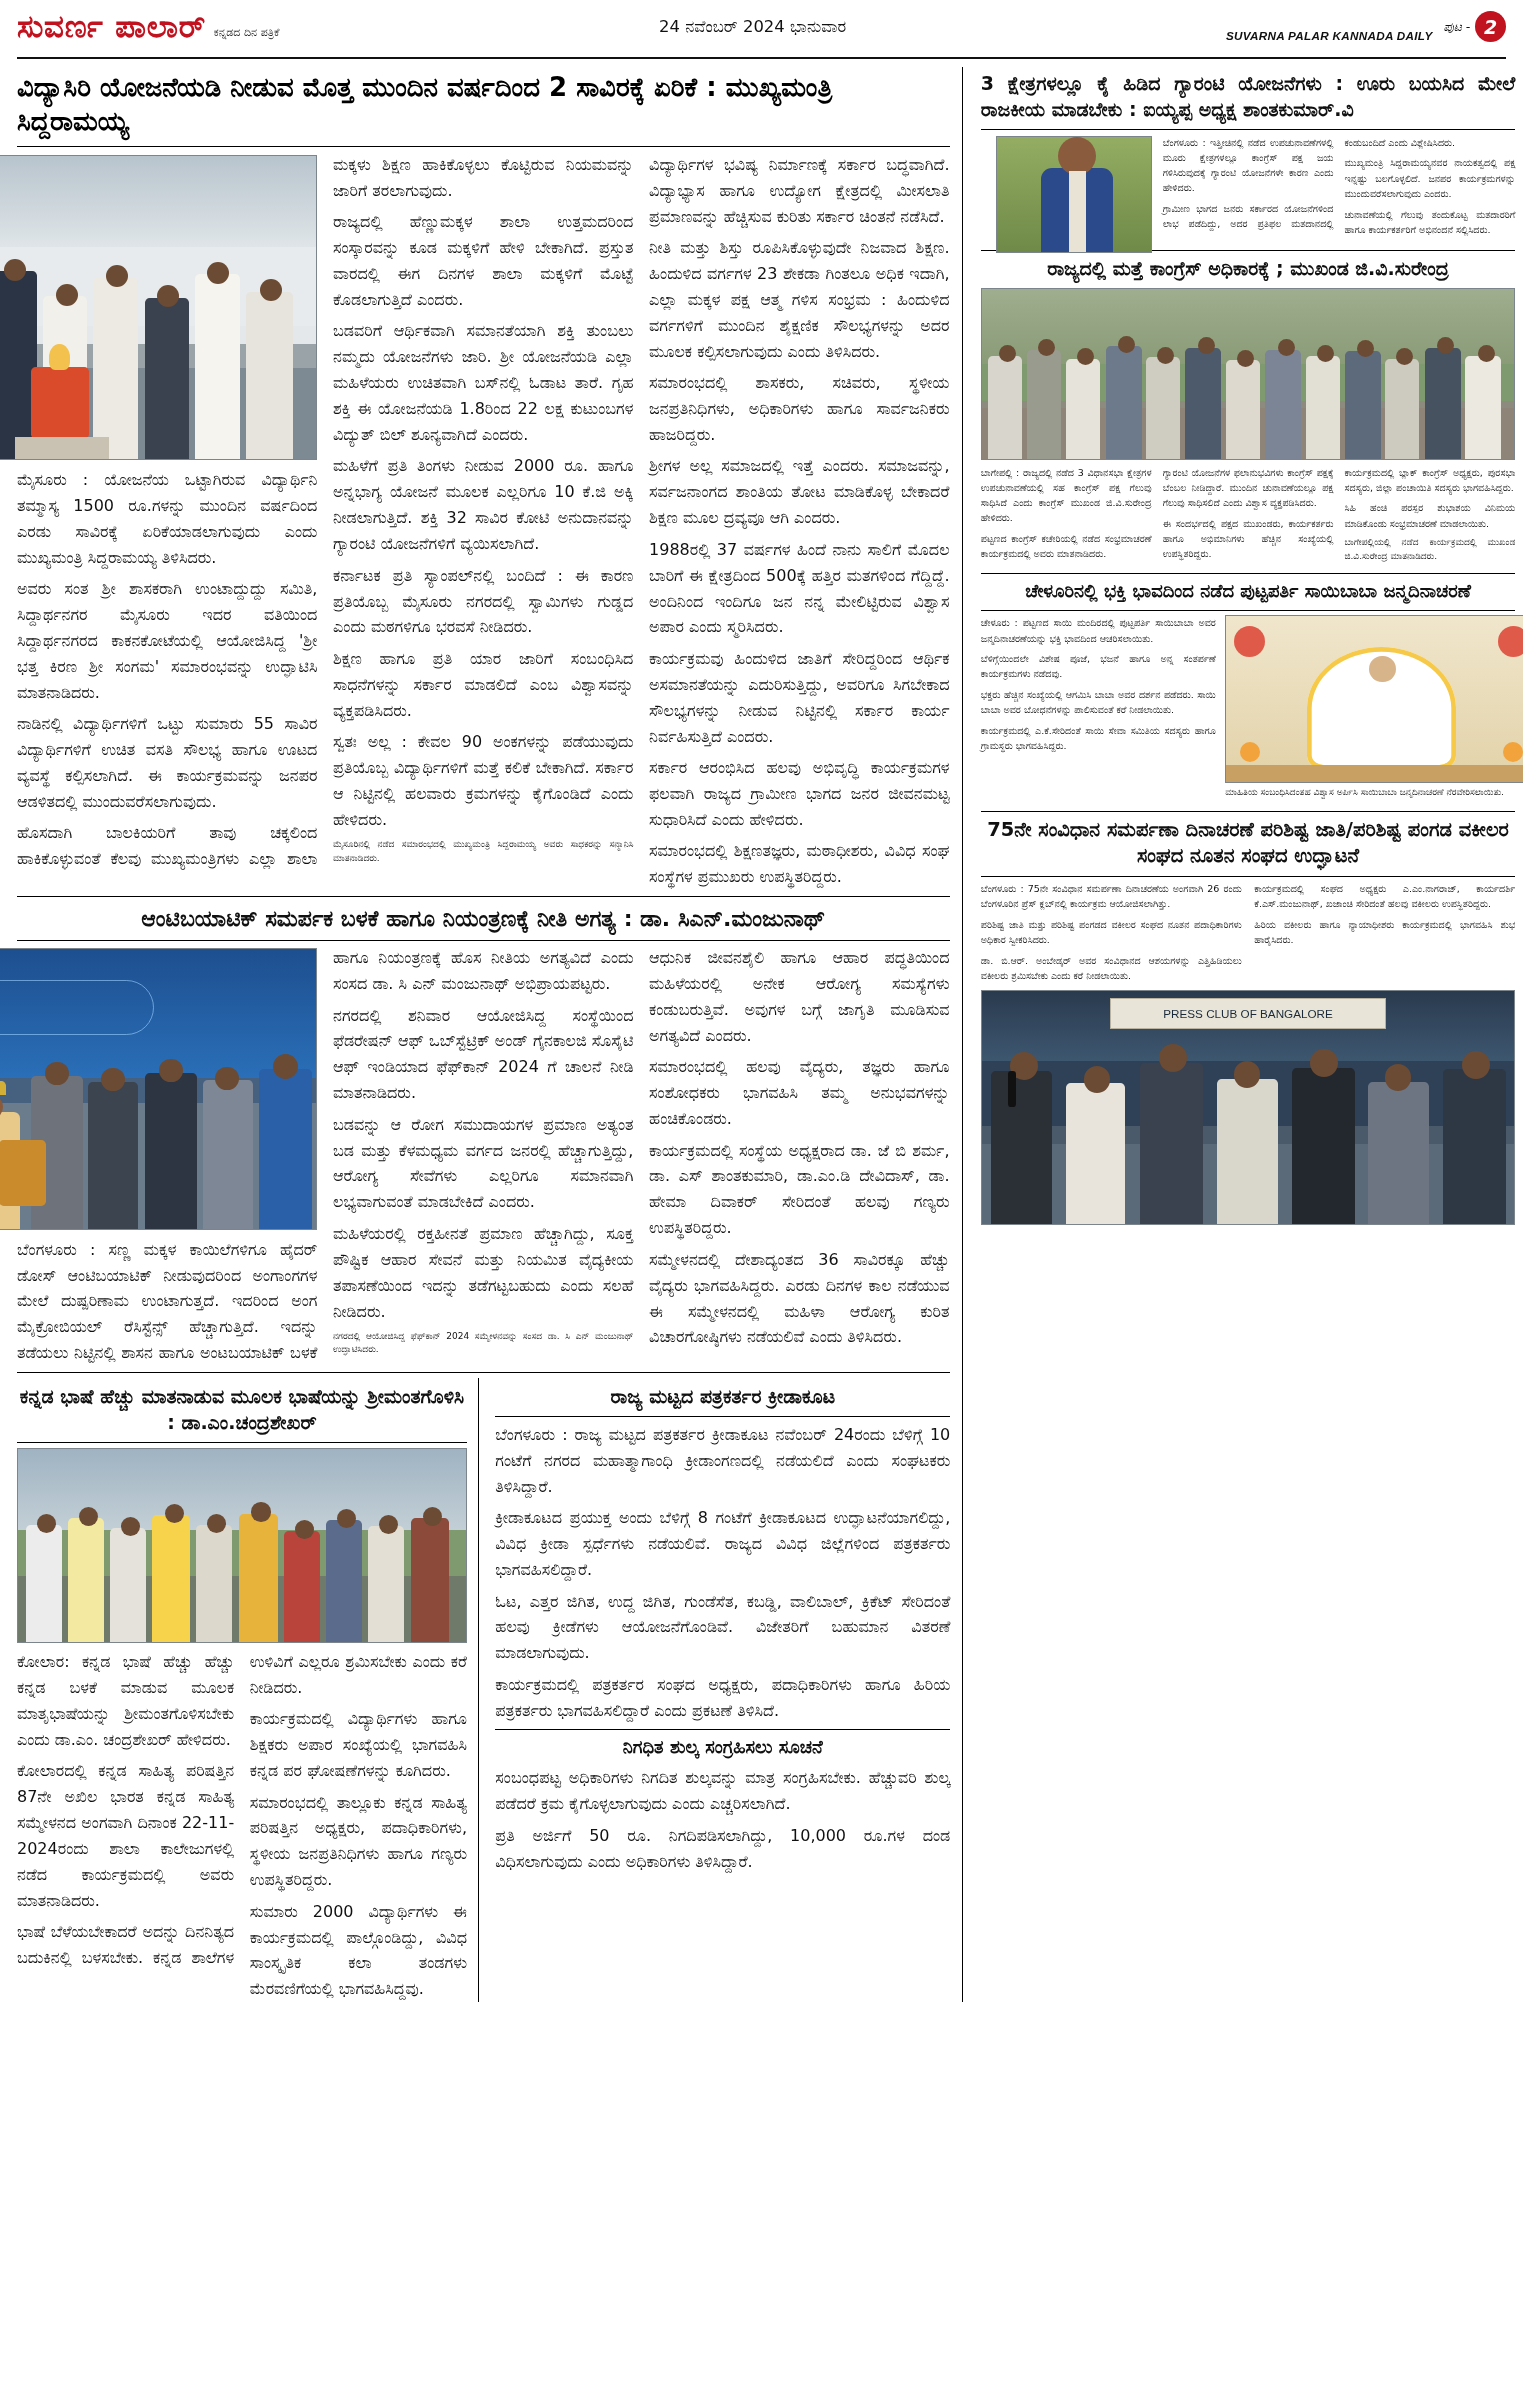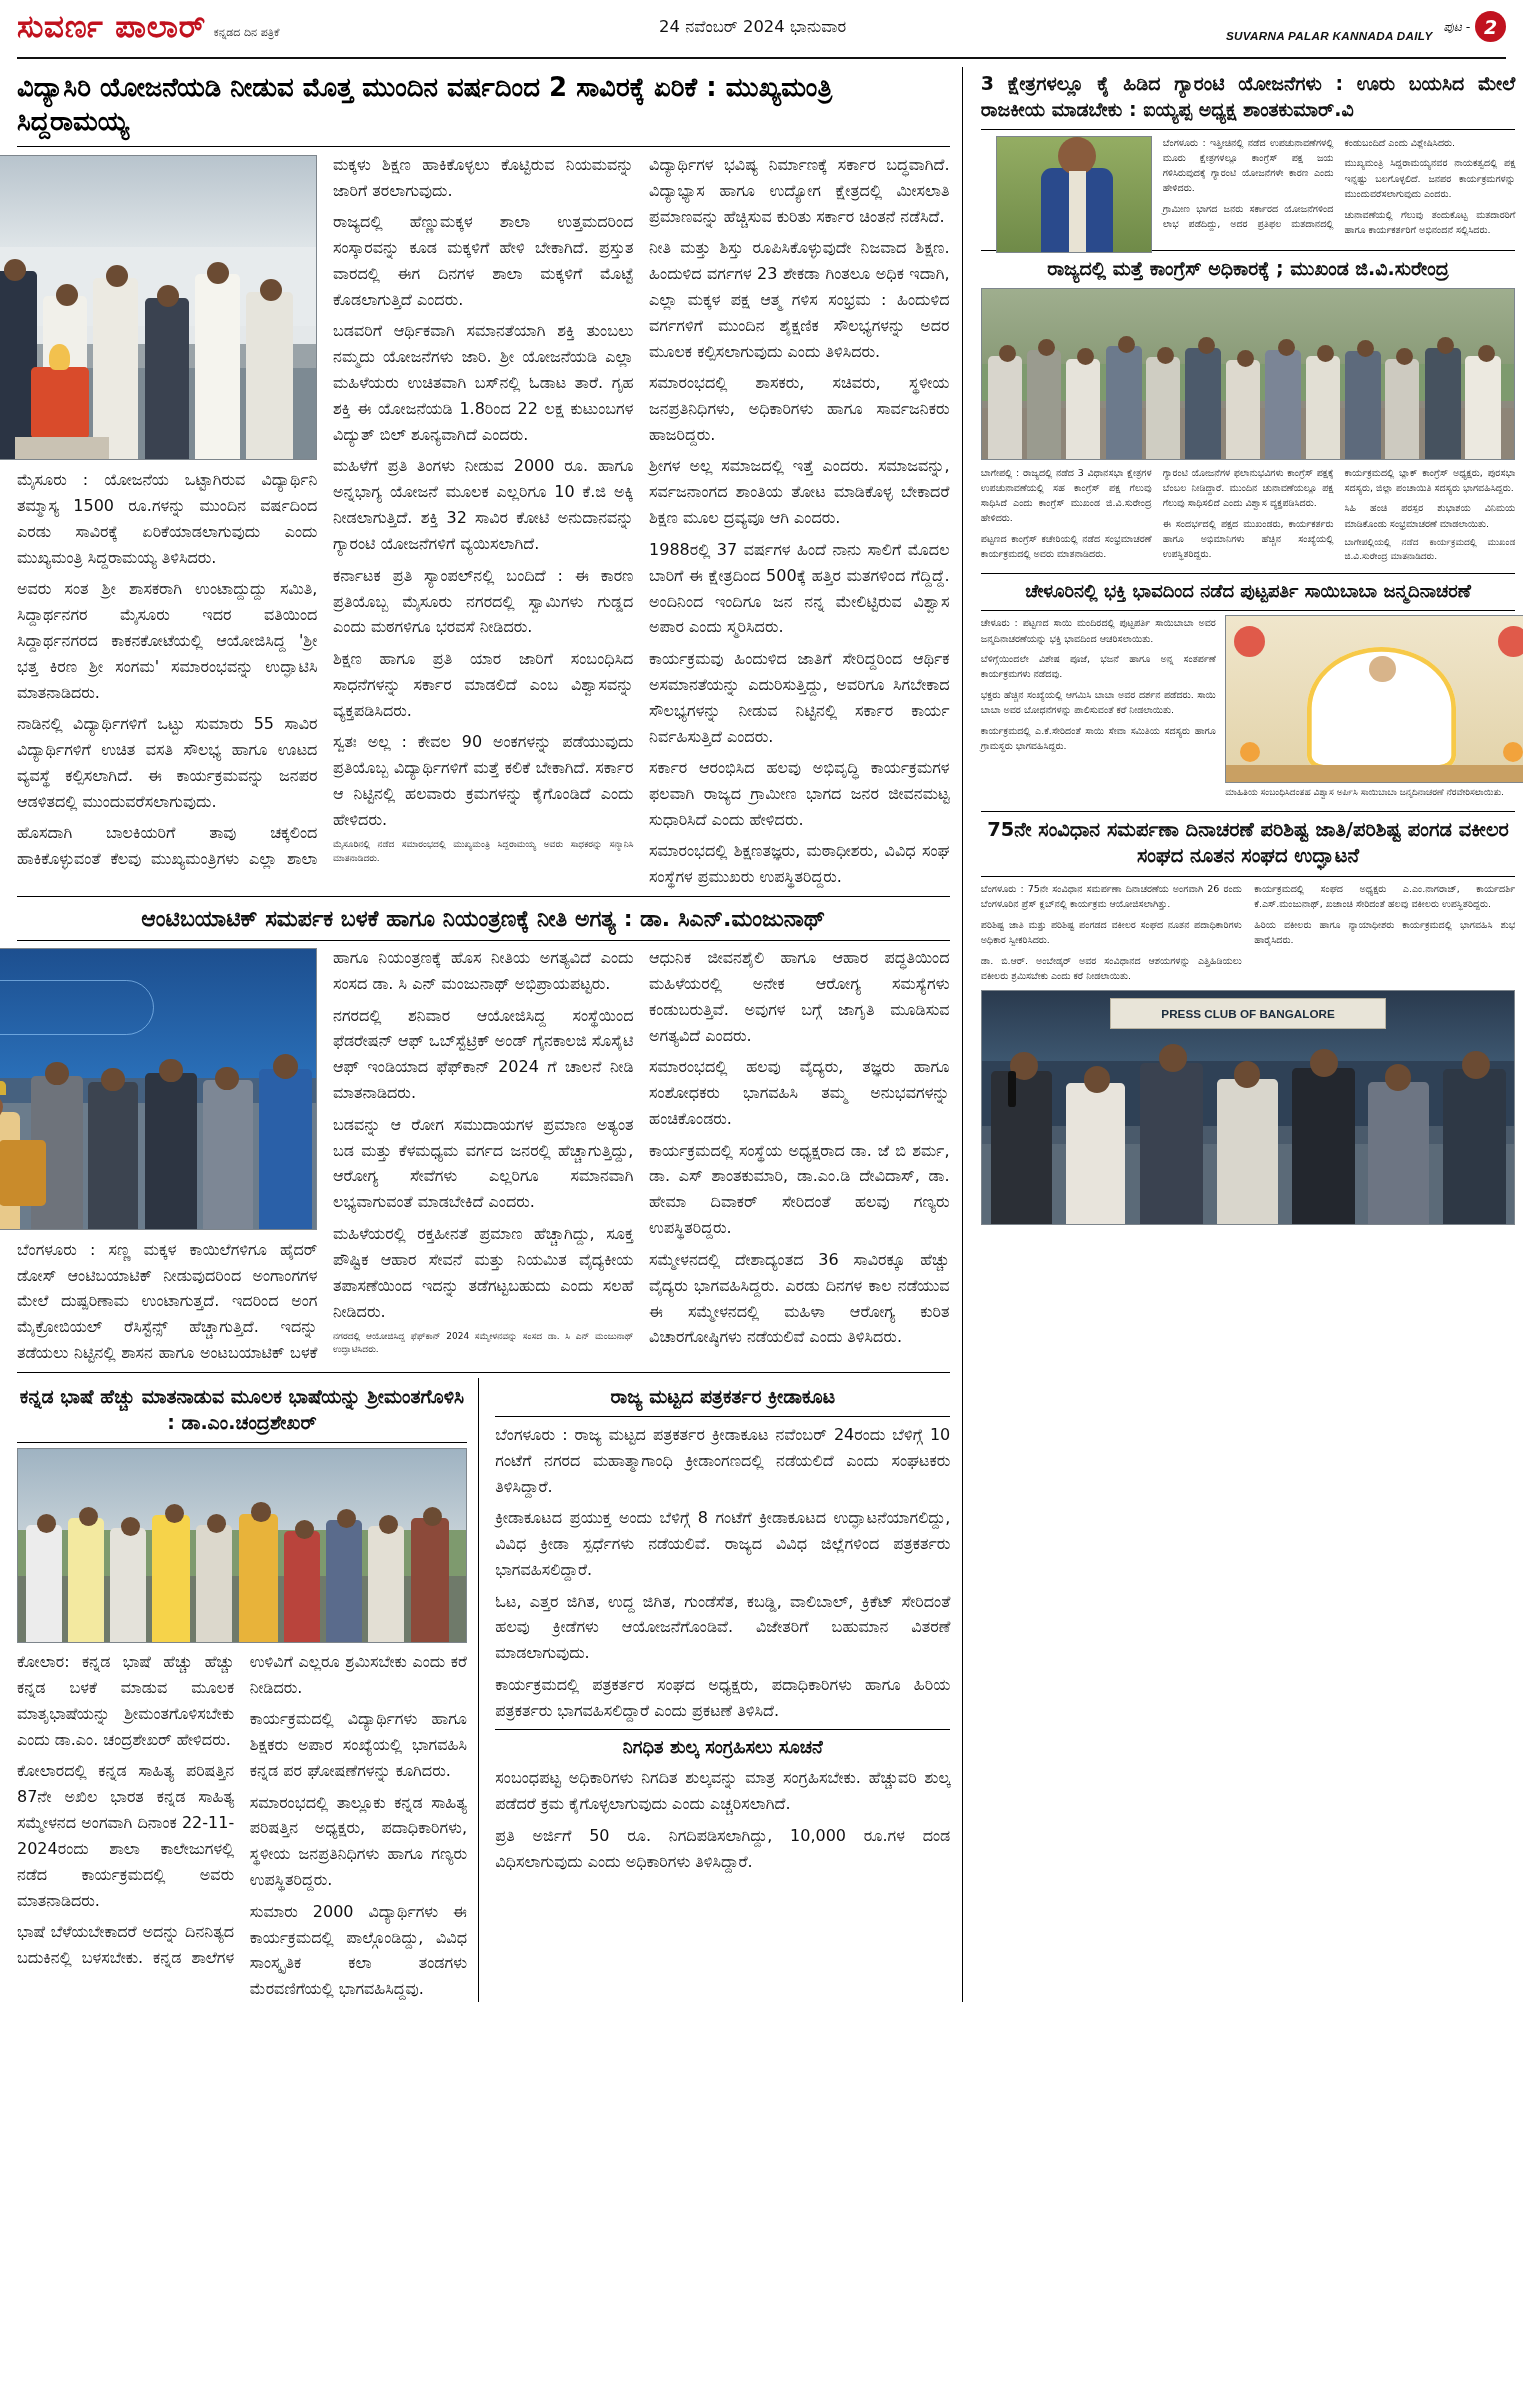--- a/index.html
+++ b/index.html
@@ -419,21 +419,21 @@
       <div class="rule-thin"></div>
       <div class="cols2" style="column-gap:12.5px">
         <p class="body">ಬೆಂಗಳೂರು : 75ನೇ ಸಂವಿಧಾನ ಸಮರ್ಪಣಾ ದಿನಾಚರಣೆಯ ಅಂಗವಾಗಿ 26 ರಂದು ಬೆಂಗಳೂರಿನ ಪ್ರೆಸ್ ಕ್ಲಬ್‌ನಲ್ಲಿ ಕಾರ್ಯಕ್ರಮ ಆಯೋಜಿಸಲಾಗಿತ್ತು.</p>
         <p class="body">ಪರಿಶಿಷ್ಟ ಜಾತಿ ಮತ್ತು ಪರಿಶಿಷ್ಟ ಪಂಗಡದ ವಕೀಲರ ಸಂಘದ ನೂತನ ಪದಾಧಿಕಾರಿಗಳು ಅಧಿಕಾರ ಸ್ವೀಕರಿಸಿದರು.</p>
         <p class="body">ಡಾ. ಬಿ.ಆರ್. ಅಂಬೇಡ್ಕರ್ ಅವರ ಸಂವಿಧಾನದ ಆಶಯಗಳನ್ನು ಎತ್ತಿಹಿಡಿಯಲು ವಕೀಲರು ಶ್ರಮಿಸಬೇಕು ಎಂದು ಕರೆ ನೀಡಲಾಯಿತು.</p>
         <p class="body">ಕಾರ್ಯಕ್ರಮದಲ್ಲಿ ಸಂಘದ ಅಧ್ಯಕ್ಷರು ಎ.ಎಂ.ನಾಗರಾಜ್, ಕಾರ್ಯದರ್ಶಿ ಕೆ.ಎಸ್.ಮಂಜುನಾಥ್, ಖಜಾಂಚಿ ಸೇರಿದಂತೆ ಹಲವು ವಕೀಲರು ಉಪಸ್ಥಿತರಿದ್ದರು.</p>
         <p class="body">ಹಿರಿಯ ವಕೀಲರು ಹಾಗೂ ನ್ಯಾಯಾಧೀಶರು ಕಾರ್ಯಕ್ರಮದಲ್ಲಿ ಭಾಗವಹಿಸಿ ಶುಭ ಹಾರೈಸಿದರು.</p>
       </div>
       <div class="photo scene-press" style="width:100%;height:235px;margin-top:6.3px">
         <div style="position:absolute;left:0;right:0;top:0;height:30%;background:linear-gradient(#2a3a4e,#3d5770)"></div>
-        <div style="position:absolute;left:24%;top:7.8px;width:52%;height:31px;background:#e8e4d8;border:1.6px solid #b9b2a0;display:flex;align-items:center;justify-content:center;color:#1a2a3a;font-weight:bold;font-size:11.7px;font-family:'Liberation Sans',sans-serif;">PRESS CLUB OF BANGALORE</div>
+        <div style="position:absolute;left:24%;top:7.8px;width:52%;height:31px;background:#e8e4d8;border:1.6px solid #b9b2a0;display:flex;align-items:center;justify-content:center;color:#1a2a3a;font-weight:normal;font-size:11.7px;font-family:'Liberation Sans',sans-serif;">PRESS CLUB OF BANGALORE</div>
         <div style="position:absolute;left:0;right:0;bottom:0;height:34%;background:#5b6a78"></div>
         <div class="fig" style="left:9.4px;width:61px;height:153px;background:#2b2f36"></div>
           <div class="head" style="left:28px;bottom:144px;width:28px;height:28px"></div>
         <div class="fig" style="left:84px;width:59px;height:141px;background:#e8e4dc"></div>
           <div class="head" style="left:102px;bottom:131px;width:26.6px;height:26.6px"></div>
         <div class="fig" style="left:158px;width:63px;height:161px;background:#3a4250"></div>
           <div class="head" style="left:177px;bottom:152px;width:28px;height:28px"></div>
         <div class="fig" style="left:235px;width:61px;height:145px;background:#d9d6cc"></div>
           <div class="head" style="left:252px;bottom:136px;width:26.6px;height:26.6px"></div>
         <div class="fig" style="left:310px;width:63px;height:156px;background:#23272e"></div>

